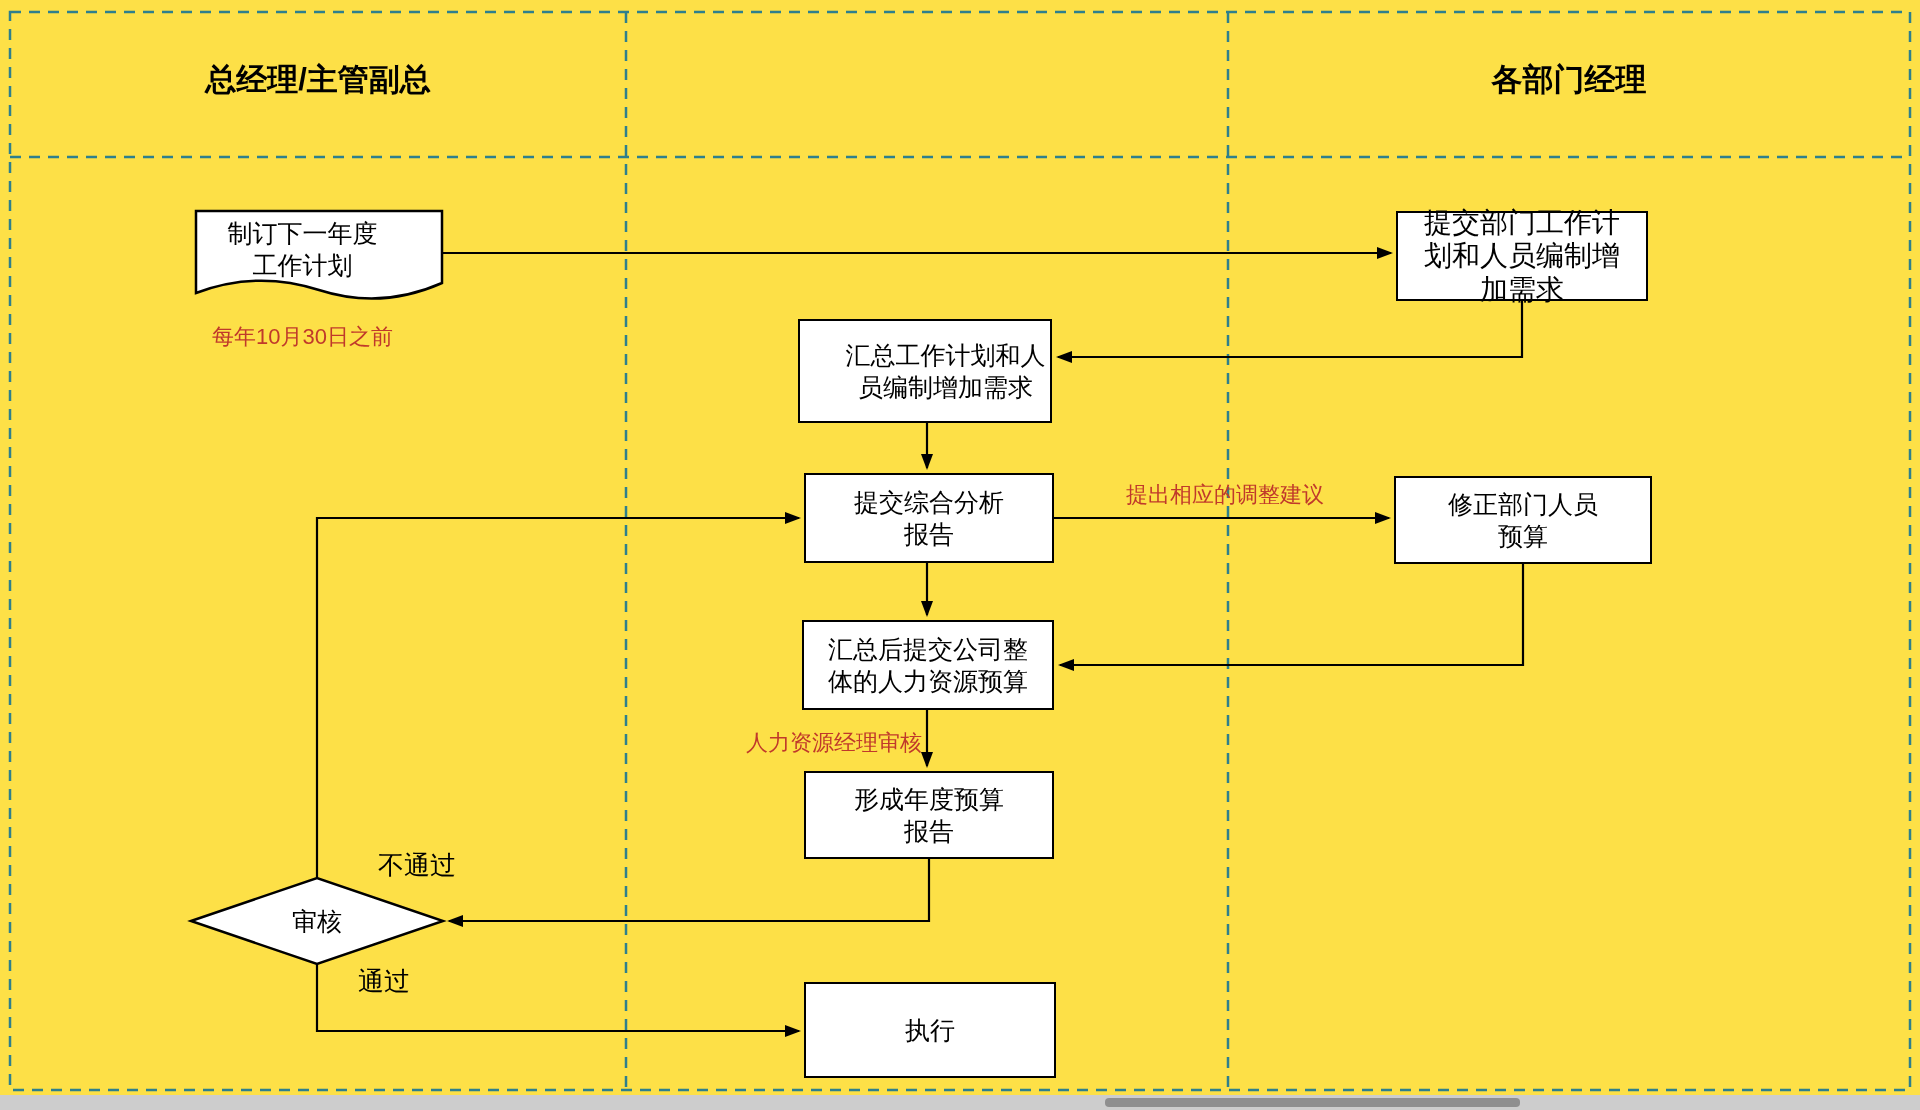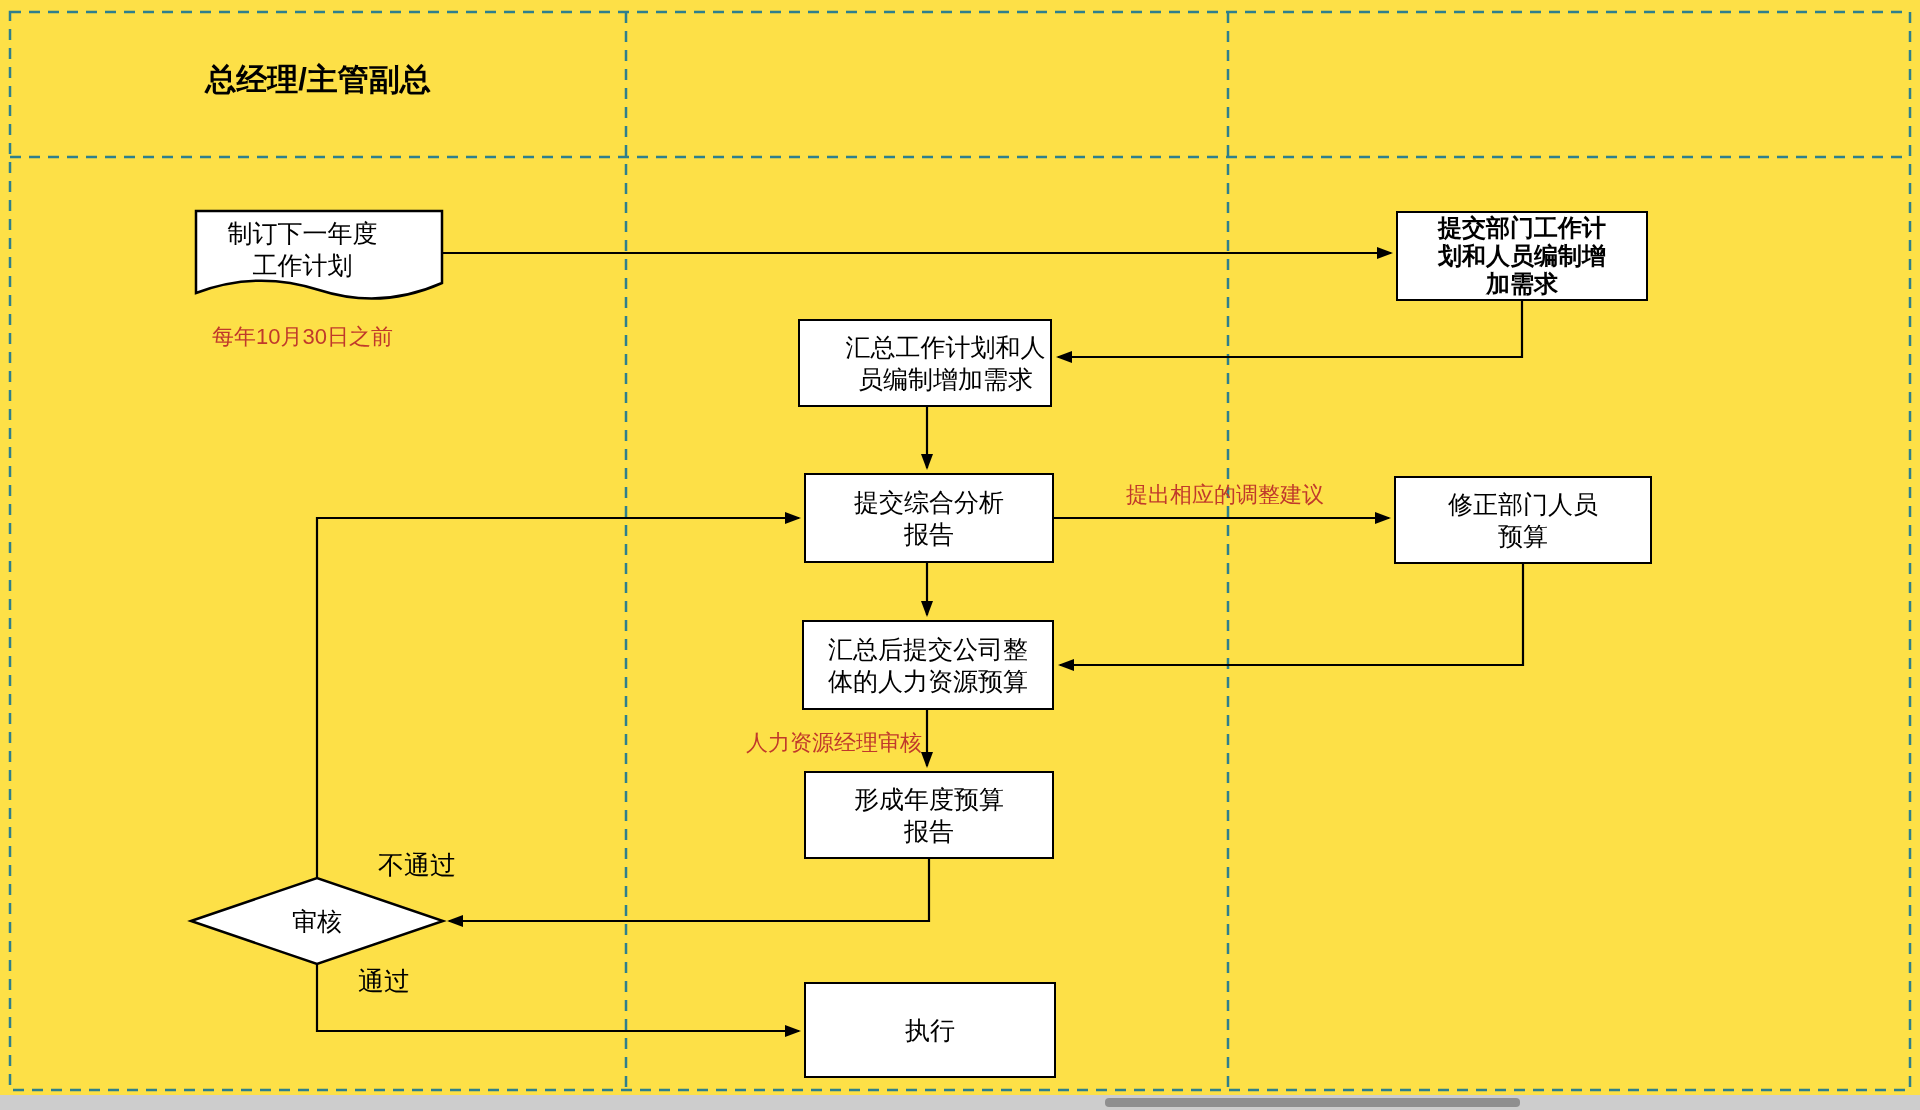--- a/index.html
+++ b/index.html
@@ -54,21 +54,21 @@
     align-items: center;
     justify-content: center;
     text-align: center;
     white-space: pre-line;
     font-size: 25px;
     line-height: 1.3;
     color: #000;
     padding: 3px;
     z-index: 2;
   }
-  .node.tight { font-size: 24px; line-height: 1.18; font-weight: bold; }
+  .node.tight { font-size: 28px; line-height: 1.18; }
   .floating {
     position: absolute;
     display: flex;
     align-items: center;
     justify-content: center;
     text-align: center;
     white-space: pre-line;
     color: #000;
     z-index: 3;
   }
@@ -120,29 +120,30 @@
     <path class="flow-line" d="M927 710 V 766"></path>
     <path class="flow-line" d="M929 859 V 921 H 449"></path>
     <path class="flow-line" d="M317 878 V 518 H 799"></path>
     <path class="flow-line" d="M317 964 V 1031 H 799"></path>
 
     <path class="shape" d="M196 211 H 442 V 283 Q 381 310 319 290 Q 257 270 196 293 Z"></path>
     <polygon class="shape" points="191,921 317,878 443,921 317,964"></polygon>
   </svg>
 
   <div class="lane-header" style="left:10px; width:616px;">总经理/主管副总</div>
+  <div class="lane-header" style="left:1228px; width:682px;">各部门经理</div>
 
   <div class="floating shape-label" style="left:196px; top:213px; width:213px; height:72px;">制订下一年度
 工作计划</div>
   <div class="floating shape-label" style="left:191px; top:878px; width:252px; height:86px;">审核</div>
 
   <div class="node tight" style="left:1396px; top:211px; width:252px; height:90px;">提交部门工作计
 划和人员编制增
 加需求</div>
-  <div class="node" style="left:798px; top:319px; width:254px; height:88px;padding-left:44px;">汇总工作计划和人
+  <div class="node" style="left:798px; top:319px; width:254px; height:104px;padding-left:44px;">汇总工作计划和人
 员编制增加需求</div>
   <div class="node" style="left:804px; top:473px; width:250px; height:90px;">提交综合分析
 报告</div>
   <div class="node" style="left:1394px; top:476px; width:258px; height:88px;">修正部门人员
 预算</div>
   <div class="node" style="left:802px; top:620px; width:252px; height:90px;">汇总后提交公司整
 体的人力资源预算</div>
   <div class="node" style="left:804px; top:771px; width:250px; height:88px;">形成年度预算
 报告</div>
   <div class="node" style="left:804px; top:982px; width:252px; height:96px;">执行</div>

